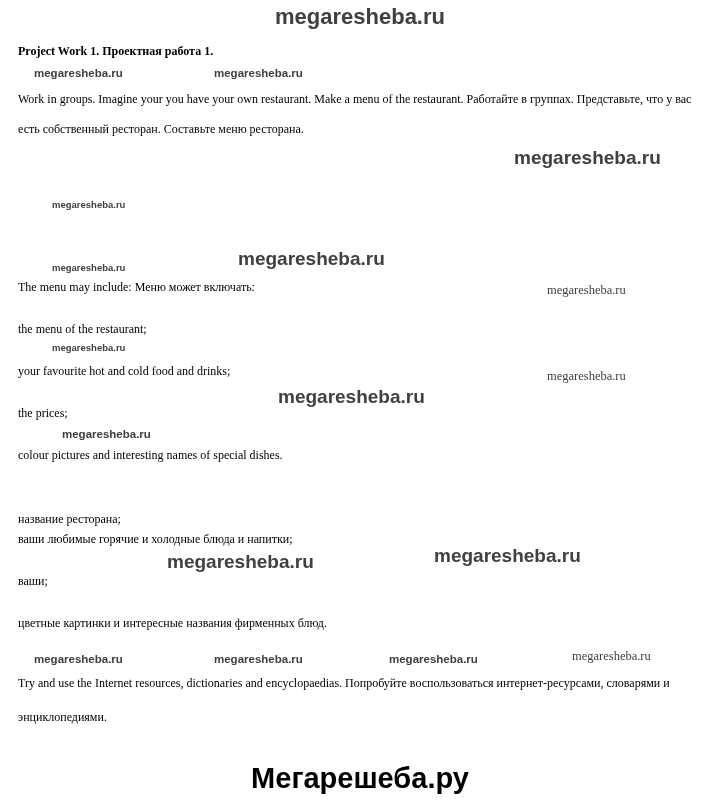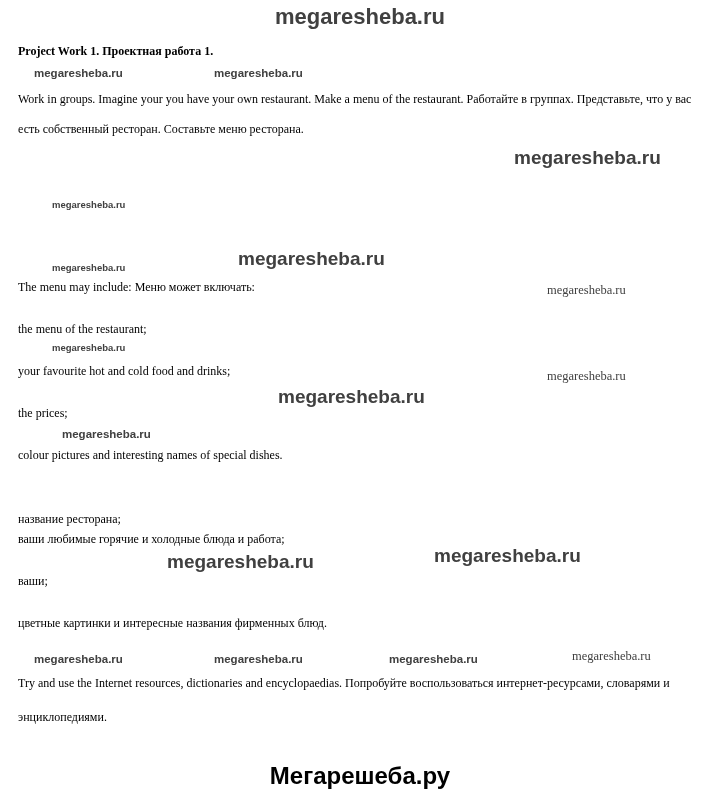--- a/index.html
+++ b/index.html
@@ -31,21 +31,21 @@
   .wm-xs { font-size: 9.5px; }
   .wm-sm { font-size: 11.5px; }
   .wm-plain { font-size: 12.5px; font-weight: normal; font-family: "Liberation Serif", serif; }
   .wm-lg { font-size: 19px; }
   .wm-xl { font-size: 22px; }
   .centered { left: 0; width: 100%; text-align: center; }
   .footer-wm {
     position: absolute;
     font-family: "Liberation Sans", sans-serif;
     font-weight: bold;
-    font-size: 24px;
+    font-size: 29px;
     color: #000000;
   }
 </style>
 </head>
 <body>
 
 <div class="page">
 
   <div class="wm wm-xl centered" style="top:4px;">megaresheba.ru</div>
 
@@ -69,21 +69,21 @@
   <div class="txt" style="top:314px; left:18px;">the menu of the restaurant;</div>
   <div class="wm wm-xs" style="top:342px; left:52px;">megaresheba.ru</div>
   <div class="txt" style="top:356px; left:18px;">your favourite hot and cold food and drinks;</div>
   <div class="wm wm-plain" style="top:369px; left:547px;">megaresheba.ru</div>
   <div class="wm wm-lg" style="top:386px; left:278px;">megaresheba.ru</div>
   <div class="txt" style="top:398px; left:18px;">the prices;</div>
   <div class="wm wm-sm" style="top:428px; left:62px;">megaresheba.ru</div>
   <div class="txt" style="top:440px; left:18px;">colour pictures and interesting names of special dishes.</div>
 
   <div class="txt" style="top:504px; left:18px;">название ресторана;</div>
-  <div class="txt" style="top:524px; left:18px;">ваши любимые горячие и холодные блюда и работа;</div>
+  <div class="txt" style="top:524px; left:18px;">ваши любимые горячие и холодные блюда и напитки;</div>
   <div class="wm wm-lg" style="top:545px; left:434px;">megaresheba.ru</div>
   <div class="wm wm-lg" style="top:551px; left:167px;">megaresheba.ru</div>
   <div class="txt" style="top:566px; left:18px;">ваши;</div>
   <div class="txt" style="top:608px; left:18px;">цветные картинки и интересные названия фирменных блюд.</div>
 
   <div class="wm wm-sm" style="top:653px; left:34px;">megaresheba.ru</div>
   <div class="wm wm-sm" style="top:653px; left:214px;">megaresheba.ru</div>
   <div class="wm wm-sm" style="top:653px; left:389px;">megaresheba.ru</div>
   <div class="wm wm-plain" style="top:649px; left:572px;">megaresheba.ru</div>
 

